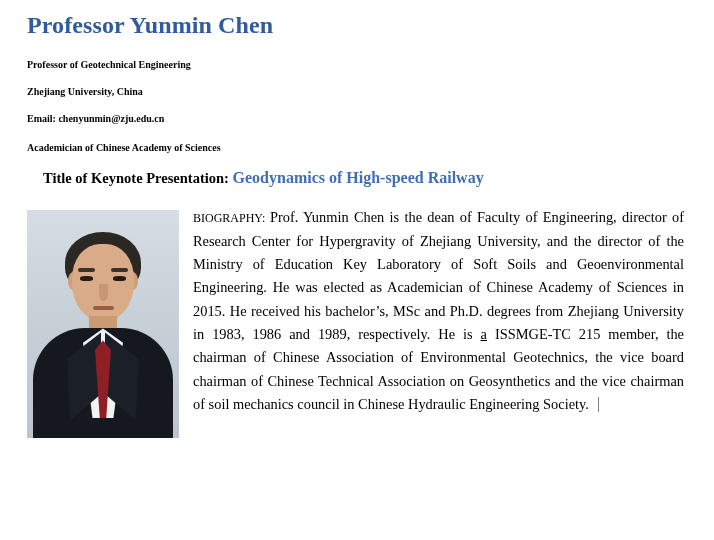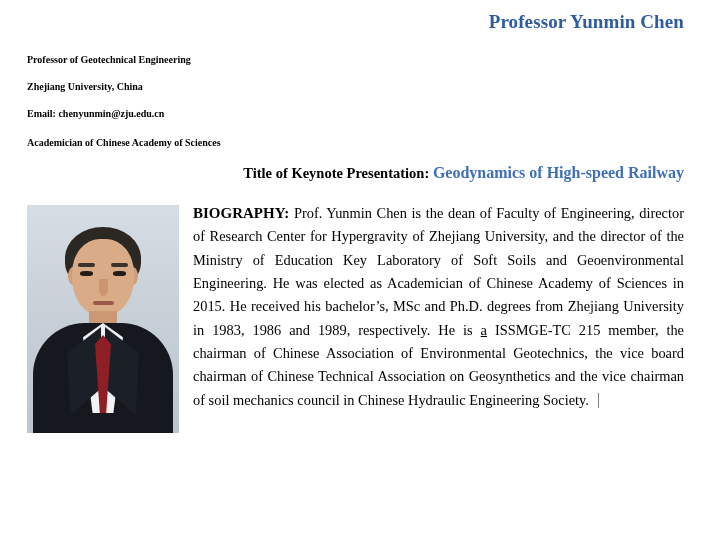--- a/index.html
+++ b/index.html
@@ -16,42 +16,40 @@
   }
   .page {
     position: relative;
     width: 714px;
     height: 540px;
     box-sizing: border-box;
     padding: 12px 30px 0 27px;
   }
   .name-heading {
     color: #2e5c9e;
-    font-size: 19px;
+    font-size: 24px;
     font-weight: bold;
     letter-spacing: 0.1px;
     margin: 0 0 22px 0;
     line-height: 1.1;
-    text-align: right;
   }
   .aff-line {
     font-size: 10px;
     font-weight: bold;
     line-height: 1.0;
     margin: 0 0 17px 0;
   }
   .aff-line.email {
     margin-bottom: 19px;
   }
   .title-line {
     font-size: 14.5px;
     font-weight: bold;
     line-height: 1.0;
     margin: 0 0 20px 16px;
-    text-align: right;
   }
   .title-line .talk-title {
     color: #3f6fb5;
     font-size: 16px;
     font-weight: bold;
   }
   .bio-block {
     position: relative;
     font-size: 14.4px;
     line-height: 1.62;
@@ -181,22 +179,22 @@
   .portrait .lapel-r {
     position: absolute;
     left: 78px;
     top: 122px;
     width: 34px;
     height: 88px;
     background: #1b1f27;
     clip-path: polygon(0 0, 100% 30%, 90% 100%, 0 70%);
   }
   .bio-label {
-    font-weight: bold;
-    font-size: 15px;
+    font-weight: normal;
+    font-size: 12px;
   }
   .underlined {
     text-decoration: underline;
   }
   .caret {
     display: inline-block;
     width: 1px;
     height: 15px;
     background: #808080;
     vertical-align: -3px;

